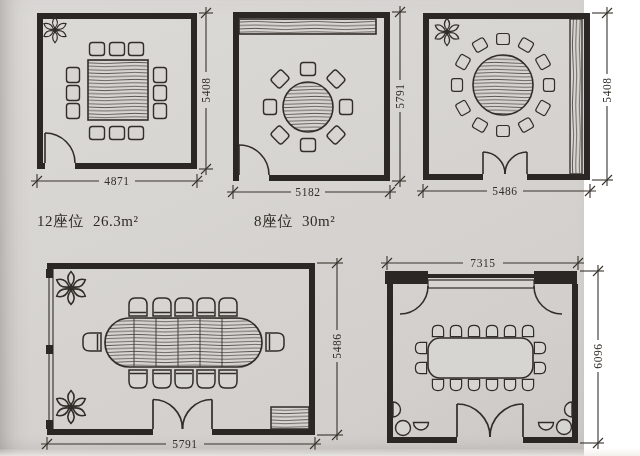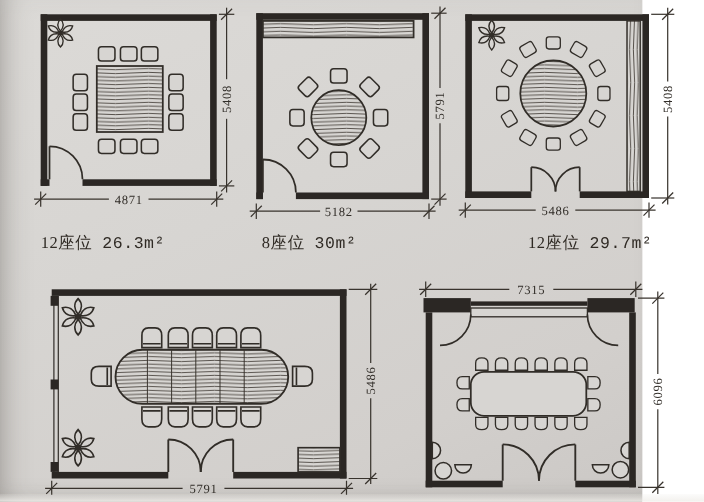--- a/index.html
+++ b/index.html
@@ -11,21 +11,21 @@
                inset 0 -14px 22px -16px rgba(60,54,48,.25),
                inset 0 10px 18px -14px rgba(255,255,255,.4);
   }
   .bottom-edge{position:absolute;left:0;top:449px;width:640px;height:7px;
     background:linear-gradient(180deg,rgba(236,234,230,.15),rgba(240,238,234,.85));}
   svg{position:absolute;left:0;top:0;}
   .caption{
     position:absolute;top:211px;height:20px;line-height:20px;
     color:#2f2a24;font-size:15px;letter-spacing:.5px;white-space:nowrap;
   }
-  .caption .area{margin-left:9px;font-family:Liberation Mono, monospace;}
+  .caption .area{margin-left:9px;}
   text{font-family:"Liberation Serif","DejaVu Serif",serif;fill:#312d28;}
   .dim{font-size:11.5px;letter-spacing:.6px;}
 </style>
 </head>
 <body>
 
 <div class="page">
 
 <svg width="640" height="456" viewBox="0 0 640 456">
   <defs>
@@ -337,21 +337,18 @@
       <line x1="593" y1="276" x2="603" y2="266"></line>
           <line x1="593" y1="448" x2="603" y2="438"></line>
       <text class="dim" transform="translate(602,356) rotate(-90)" text-anchor="middle" stroke="none">6096</text>
     </g>
   </g>
 </svg>
 
 <div class="caption" style="left:37px">
   <span>12座位</span><span class="area">26.3m²</span>
 </div>
-<div class="caption" style="left:238px">
+<div class="caption" style="left:254px">
   <span>8座位</span><span class="area">30m²</span>
 </div>
-<div class="caption" style="left:480px">
-  <span>12座位</span><span class="area">29.7m²</span>
-</div>
 
 <div class="bottom-edge"></div>
 </div>
 
 </body></html>

